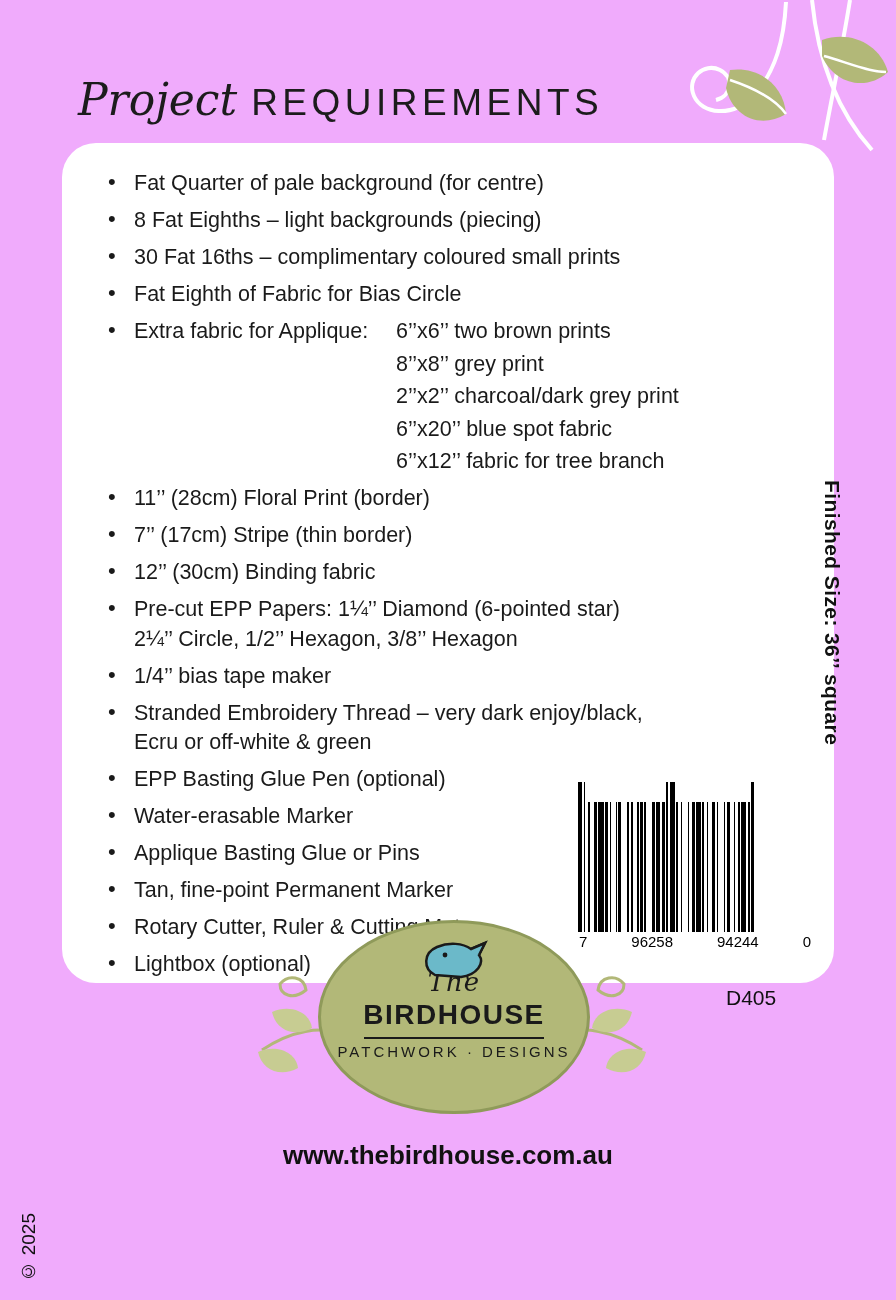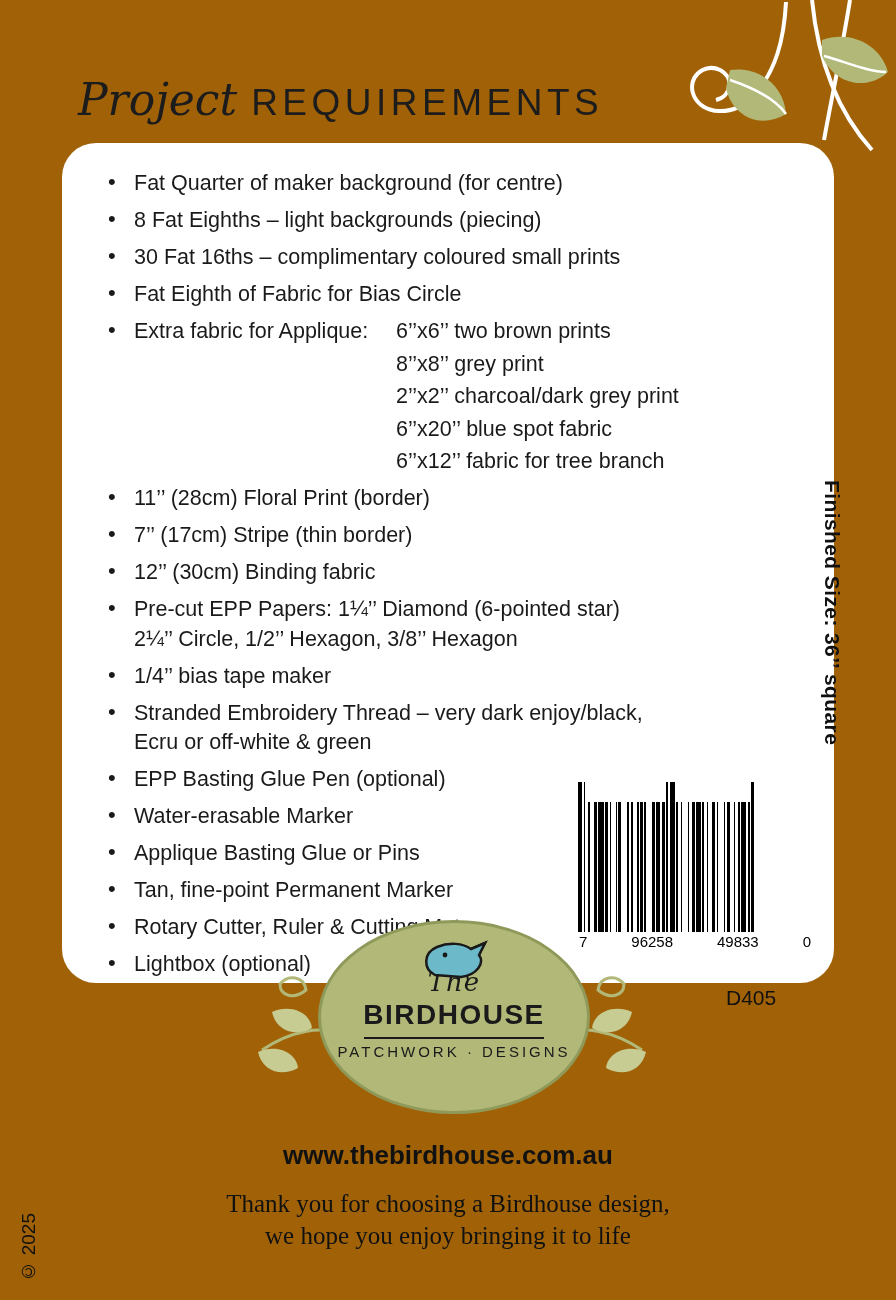--- a/index.html
+++ b/index.html
@@ -7,21 +7,21 @@
     padding: 0;
   }
   body {
     font-family: "Liberation Sans", sans-serif;
     background: #ffffff;
   }
   #page {
     position: relative;
     width: 896px;
     height: 1300px;
-    background: #a16207;
+    background: #f0abfc;
     overflow: hidden;
   }
   
   .deco {
     position: absolute;
     top: 0;
     right: 0;
     width: 260px;
     height: 230px;
     pointer-events: none;
@@ -245,21 +245,21 @@
     <path d="M94 80 C118 88 140 100 150 114" stroke="#ffffff" stroke-width="2.5" fill="none" transform="translate(0,0)"></path>
   </svg>
 
   <div class="title-row">
     <span class="title-script">Project</span>
     <span class="title-caps">REQUIREMENTS</span>
   </div>
 
   <div class="panel">
     <ul class="req">
-      <li>Fat Quarter of maker background (for centre)</li>
+      <li>Fat Quarter of pale background (for centre)</li>
       <li>8 Fat Eighths – light backgrounds (piecing)</li>
       <li>30 Fat 16ths – complimentary coloured small prints</li>
       <li>Fat Eighth of Fabric for Bias Circle</li>
       <li>
         <span class="extra-label">Extra fabric for Applique:</span><span class="inline-extra">6’’x6’’ two brown prints</span>
         <ul class="sub-list">
           <li>8’’x8’’ grey print</li>
           <li>2’’x2’’ charcoal/dark grey print</li>
           <li>6’’x20’’ blue spot fabric</li>
           <li>6’’x12’’ fabric for tree branch</li>
@@ -357,21 +357,21 @@
         <i style="width: 4.35px;"></i>
         <i style="width: 2.9px; background: rgb(255, 255, 255);"></i>
         <i style="width: 1.45px;"></i>
         <i class="tall" style="width: 1.45px; background: rgb(255, 255, 255);"></i>
         <i class="tall" style="width: 2.9px;"></i>
         <i class="tall" style="width: 1.45px; background: rgb(255, 255, 255);"></i>
       </div>
     <div class="barcode-digits">
       <span>7</span>
       <span>96258</span>
-      <span>49833</span>
+      <span>94244</span>
       <span>0</span>
     </div>
   </div>
 
   <div class="code-label">D405</div>
 
   <svg class="logo-leaves" viewBox="0 0 440 130">
     <path d="M30 90 C60 70 90 66 108 74" stroke="#b2b878" stroke-width="3" fill="none"></path>
     <path d="M40 52 C58 44 78 52 80 68 C62 78 44 70 40 52 Z" fill="#c7cc92"></path>
     <path d="M26 92 C44 84 64 92 66 108 C48 118 30 110 26 92 Z" fill="#c7cc92"></path>
@@ -389,19 +389,15 @@
       <path d="M56 14 L70 8 L64 20" fill="#6bb9c9" stroke="#1a1a1a" stroke-width="2.5"></path>
       <path d="M44 42 L44 46 M52 40 L53 45" stroke="#1a1a1a" stroke-width="2"></path>
     </svg>
     <div class="the">The</div>
     <div class="birdhouse">BIRDHOUSE</div>
     <div class="rule"></div>
     <div class="patchwork">PATCHWORK · DESIGNS</div>
   </div>
 
   <div class="website">www.thebirdhouse.com.au</div>
-  <div class="thanks">
-    <div>Thank you for choosing a Birdhouse design,</div>
-    <div>we hope you enjoy bringing it to life</div>
-  </div>
   <div class="copyright">© 2025</div>
 
 </div>
 
 </body></html>

